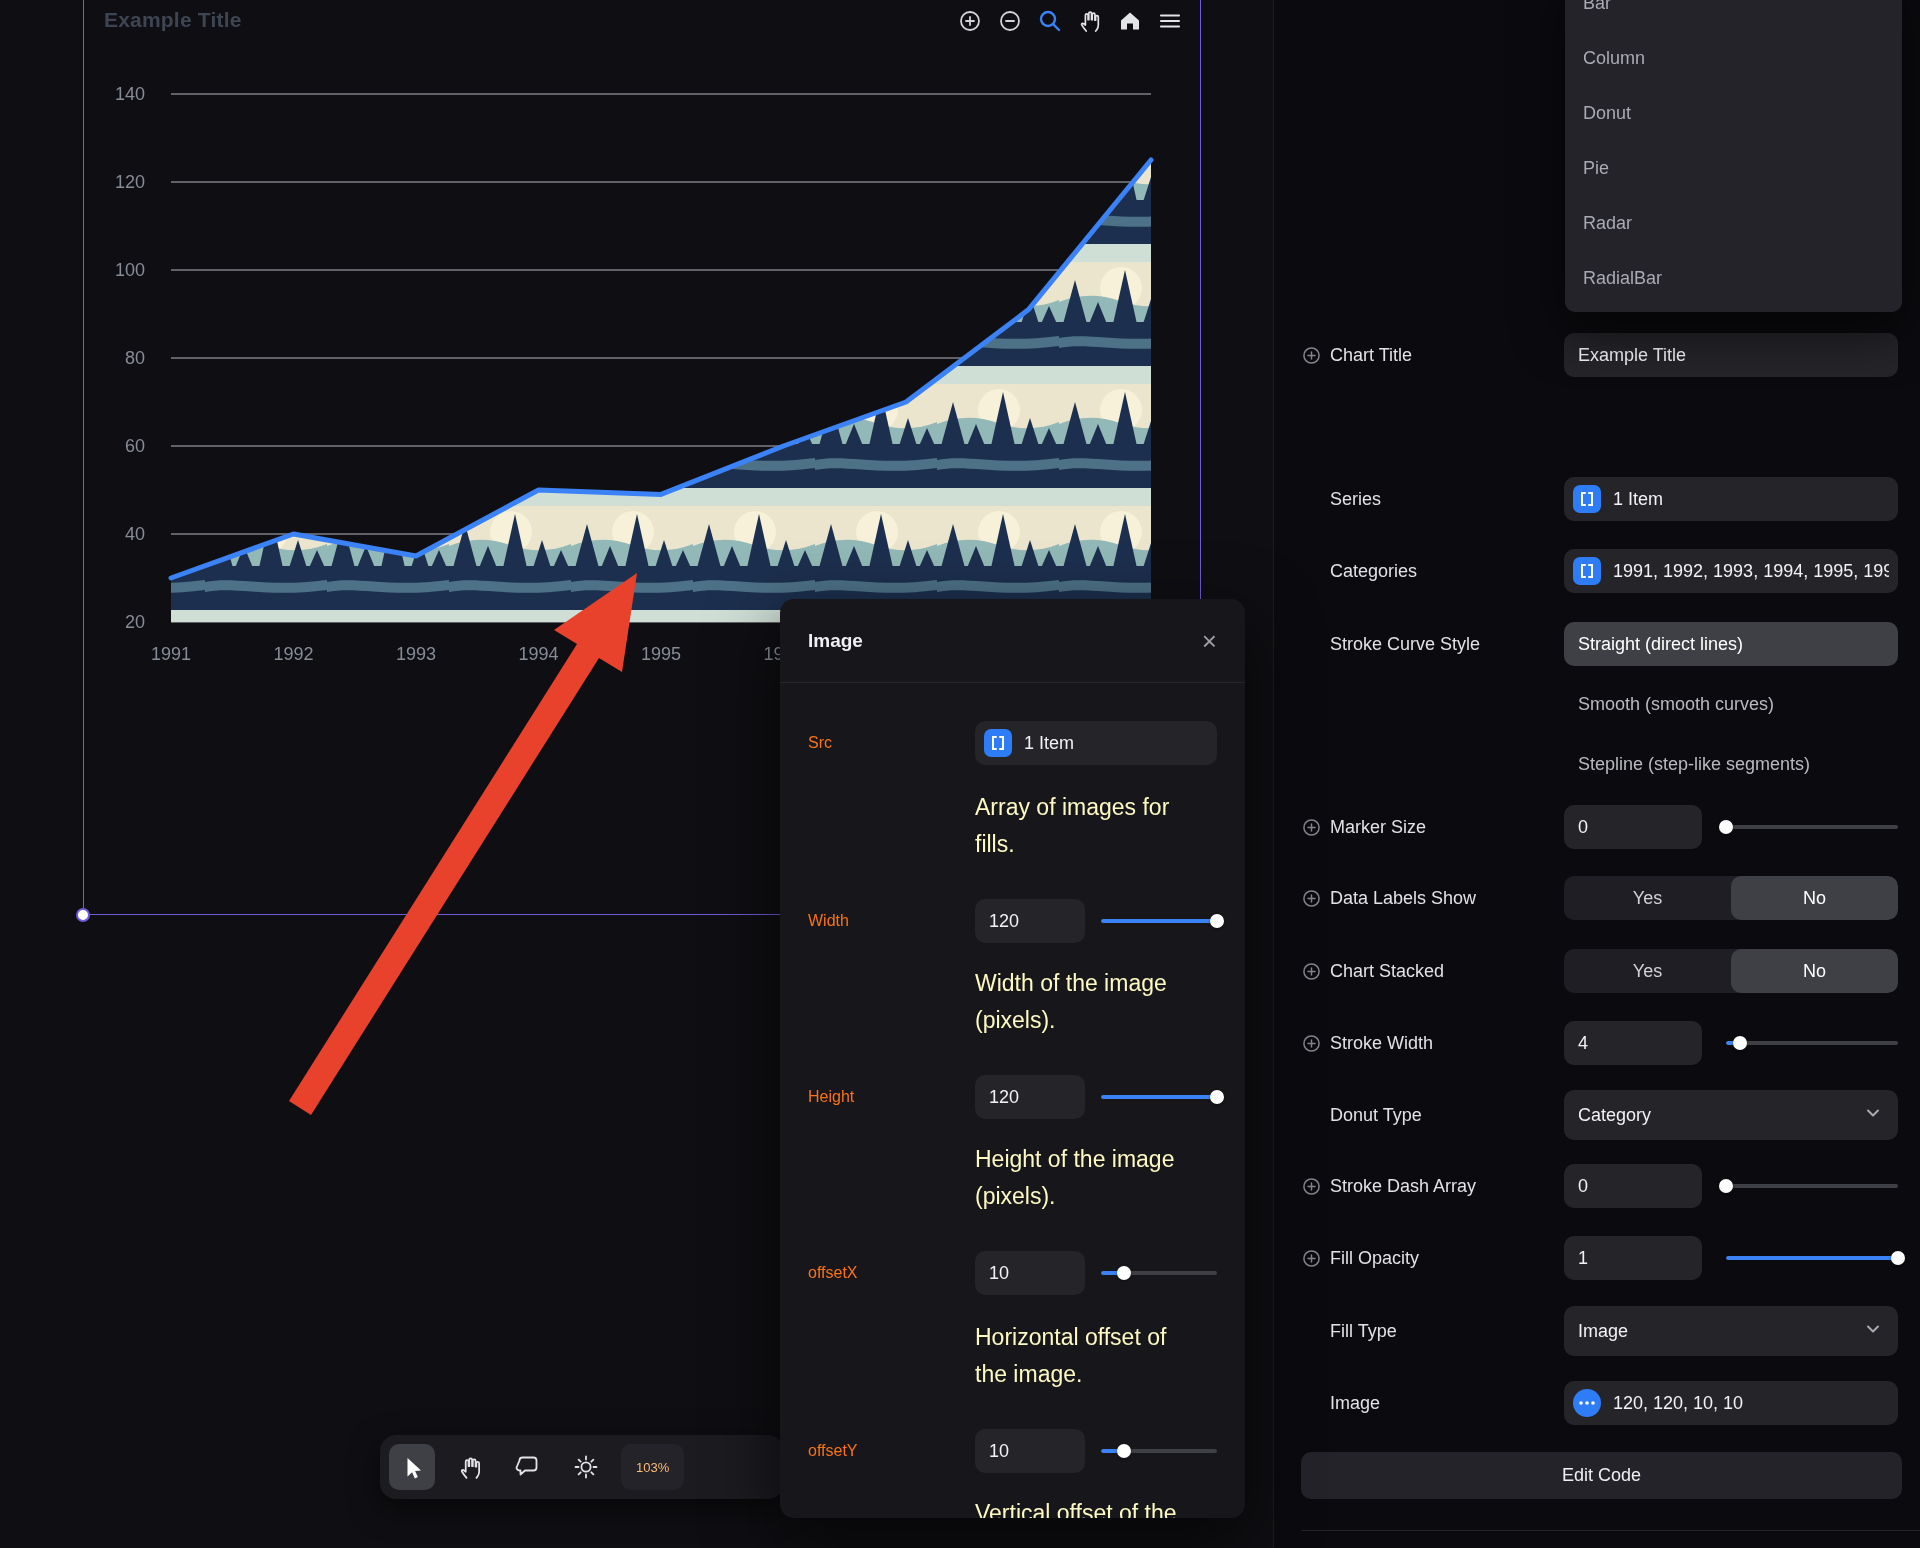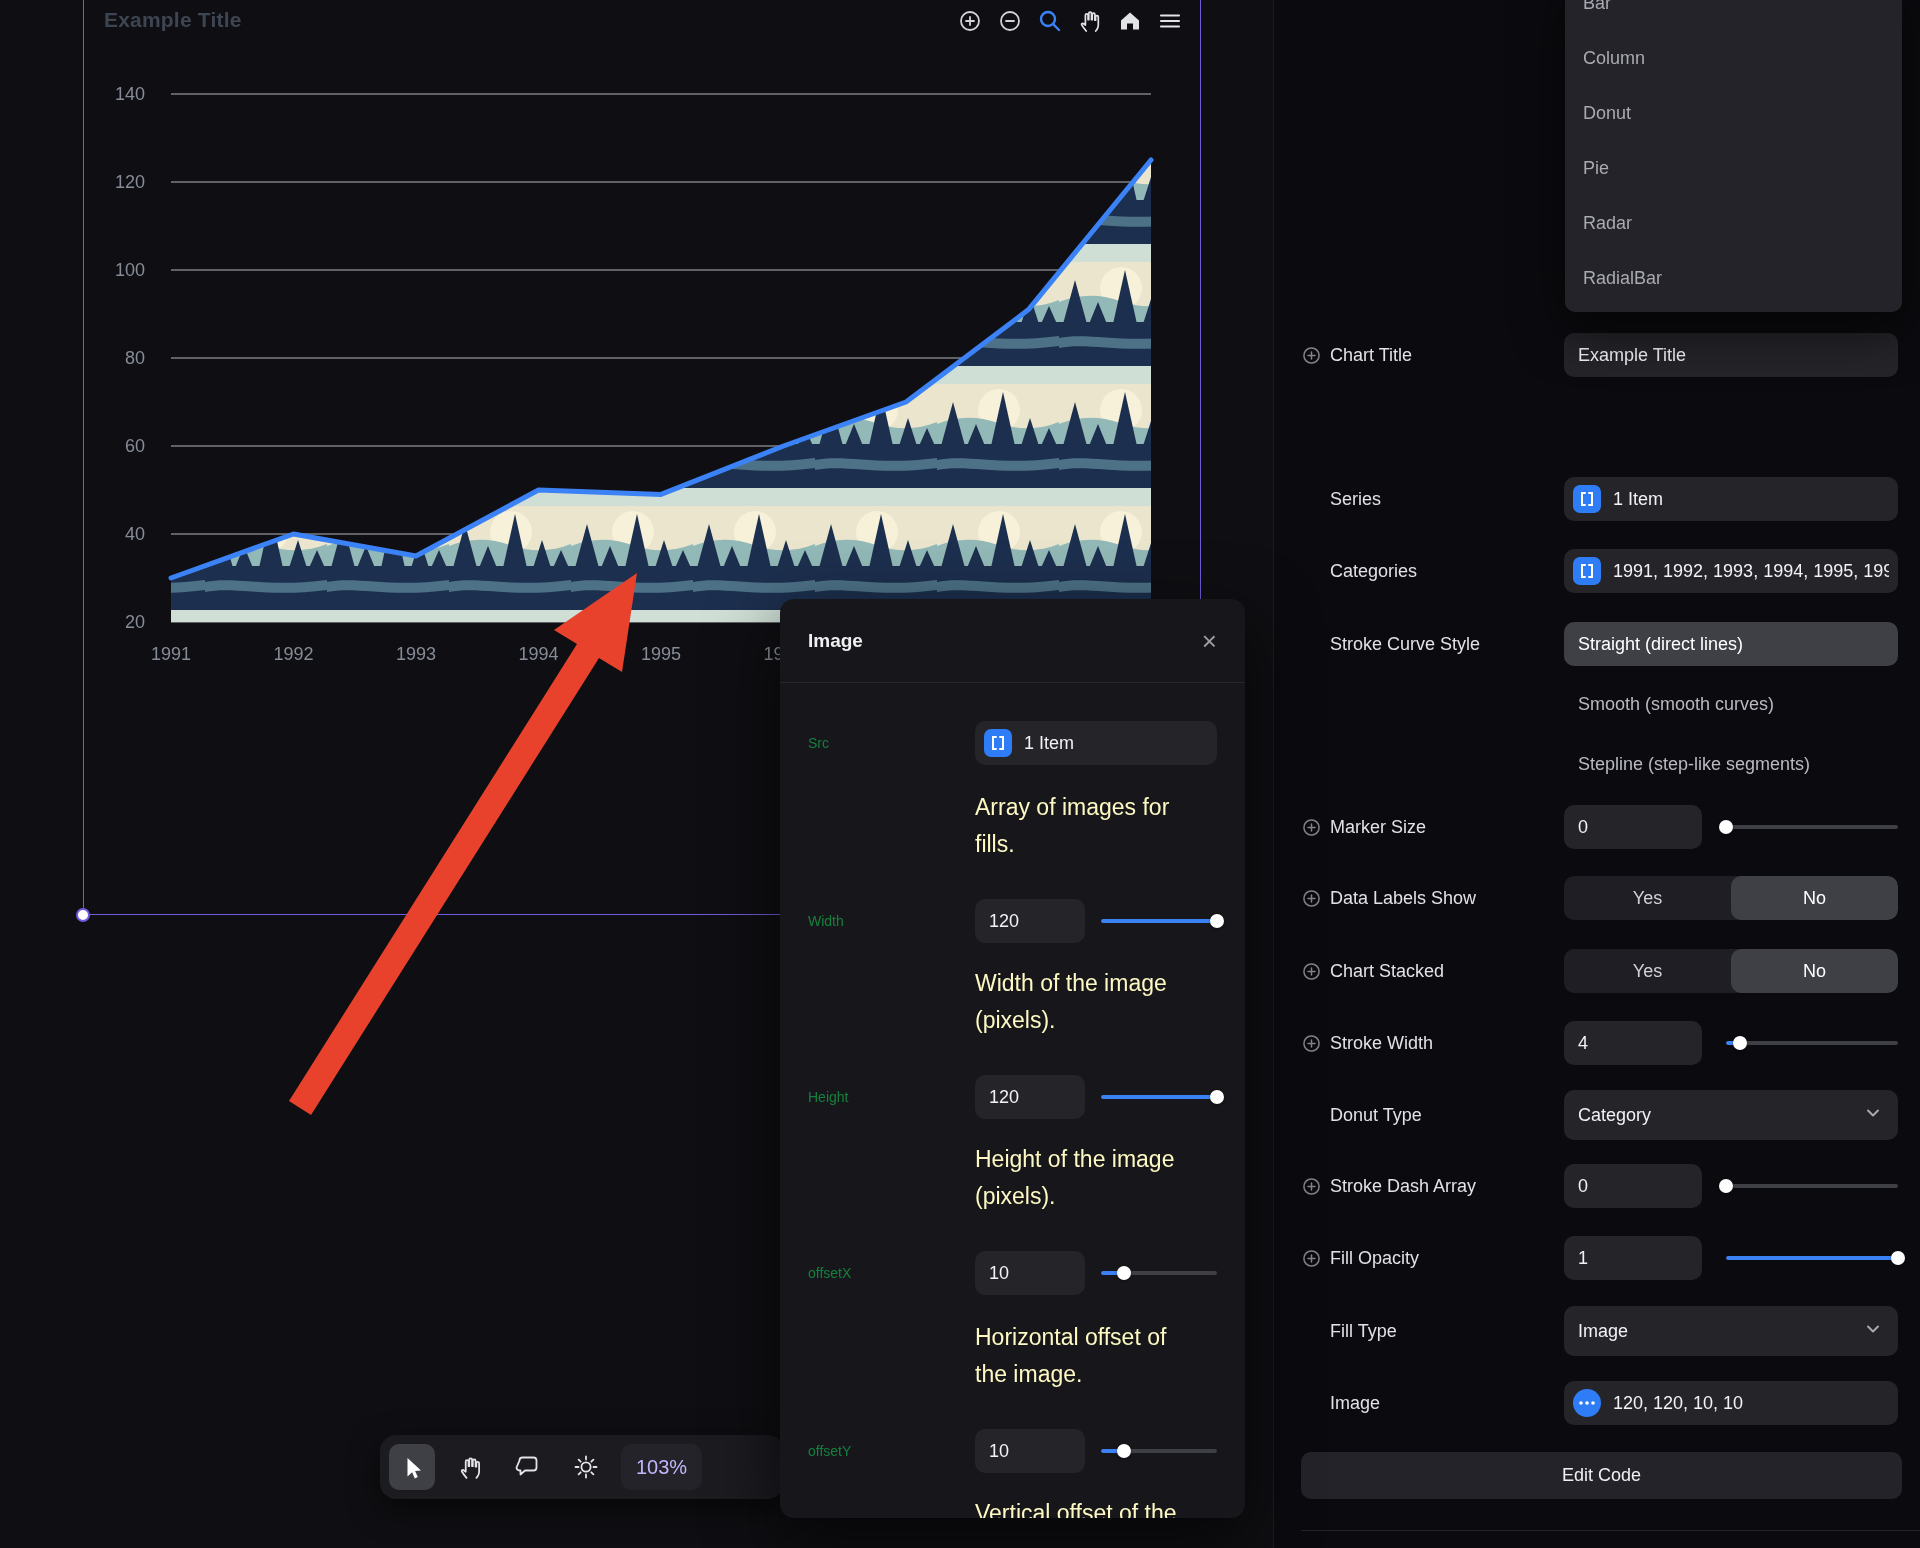--- a/index.html
+++ b/index.html
@@ -13,29 +13,29 @@
 #chart-svg { position:absolute; left:83px; top:0; z-index:1; }
 .chart-toolbar { position:absolute; left:957px; top:8px; display:flex; gap:14px; z-index:6; }
 .ct-icon { width:26px; height:26px; display:grid; place-items:center; cursor:pointer; }
 
 #arrow-svg { position:absolute; left:0; top:0; z-index:50; pointer-events:none; }
 
 
 .bottom-toolbar { position:absolute; left:380px; top:1435px; width:404px; height:64px; background:#1b1b20; border-radius:16px; display:flex; align-items:center; padding:0 9px; gap:12px; z-index:40; box-shadow:0 10px 30px rgba(0,0,0,.55); }
 .tool-btn { width:46px; height:46px; border-radius:10px; display:grid; place-items:center; cursor:pointer; }
 .tool-btn.active { background:#3f4046; }
-.zoom-chip { height:46px; padding:0 15px; border-radius:10px; background:#232329; display:flex; align-items:center; font-size:20px; color:#c4b5fd; cursor:pointer; }
+.zoom-chip { height:46px; padding:0 15px; border-radius:10px; background:#232329; display:flex; align-items:center; font-size:13px; color:#fdba74; cursor:pointer; }
 
 
 .modal { position:absolute; left:780px; top:599px; width:465px; height:919px; background:#17171b; border-radius:14px; z-index:100; box-shadow:0 24px 70px rgba(0,0,0,.65); overflow:hidden; }
 .m-header { position:absolute; top:0; left:0; right:0; height:84px; display:flex; align-items:center; justify-content:space-between; padding:0 28px; border-bottom:1px solid #26262b; }
 .m-title { font-size:19px; font-weight:700; color:#f0f0f3; }
 .m-close { font-size:26px; color:#9c9ca4; cursor:pointer; line-height:1; }
 .m-row { position:absolute; left:28px; right:28px; height:44px; display:flex; align-items:center; }
-.m-label { flex:1; font-size:14px; color:#15803d; }
+.m-label { flex:1; font-size:16px; color:#f97316; }
 .m-control { width:242px; display:flex; align-items:center; gap:16px; }
 .m-desc { position:absolute; left:195px; width:218px; font-size:23px; line-height:1.62; color:#fef9c3; }
 
 .items-btn { flex:1; height:44px; background:#242429; border-radius:10px; display:flex; align-items:center; gap:12px; padding:0 9px; cursor:pointer; min-width:0; }
 .arr-icon { width:28px; height:28px; border-radius:7px; background:#2f7df6; display:grid; place-items:center; flex:0 0 28px; }
 .dots-icon { width:28px; height:28px; border-radius:14px; background:#2f7df6; display:grid; place-items:center; flex:0 0 28px; }
 .items-text { font-size:18px; color:#f2f2f5; white-space:nowrap; overflow:hidden; }
 .num-input { width:110px; height:44px; background:#242429; border:none; border-radius:10px; color:#f2f2f5; font-size:18px; font-family:"Liberation Sans",sans-serif; padding:0 14px; outline:none; }
 .text-input { width:334px; height:44px; background:#242429; border:none; border-radius:10px; color:#f2f2f5; font-size:18px; font-family:"Liberation Sans",sans-serif; padding:0 14px; outline:none; }
 

